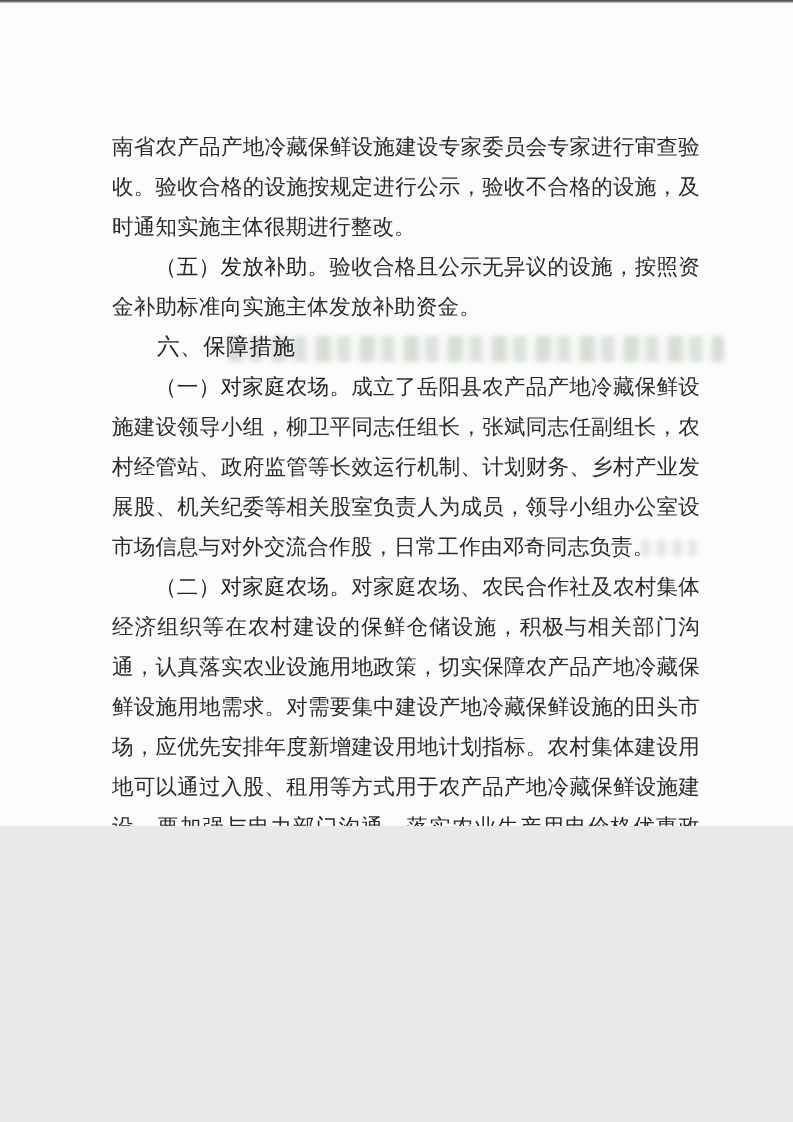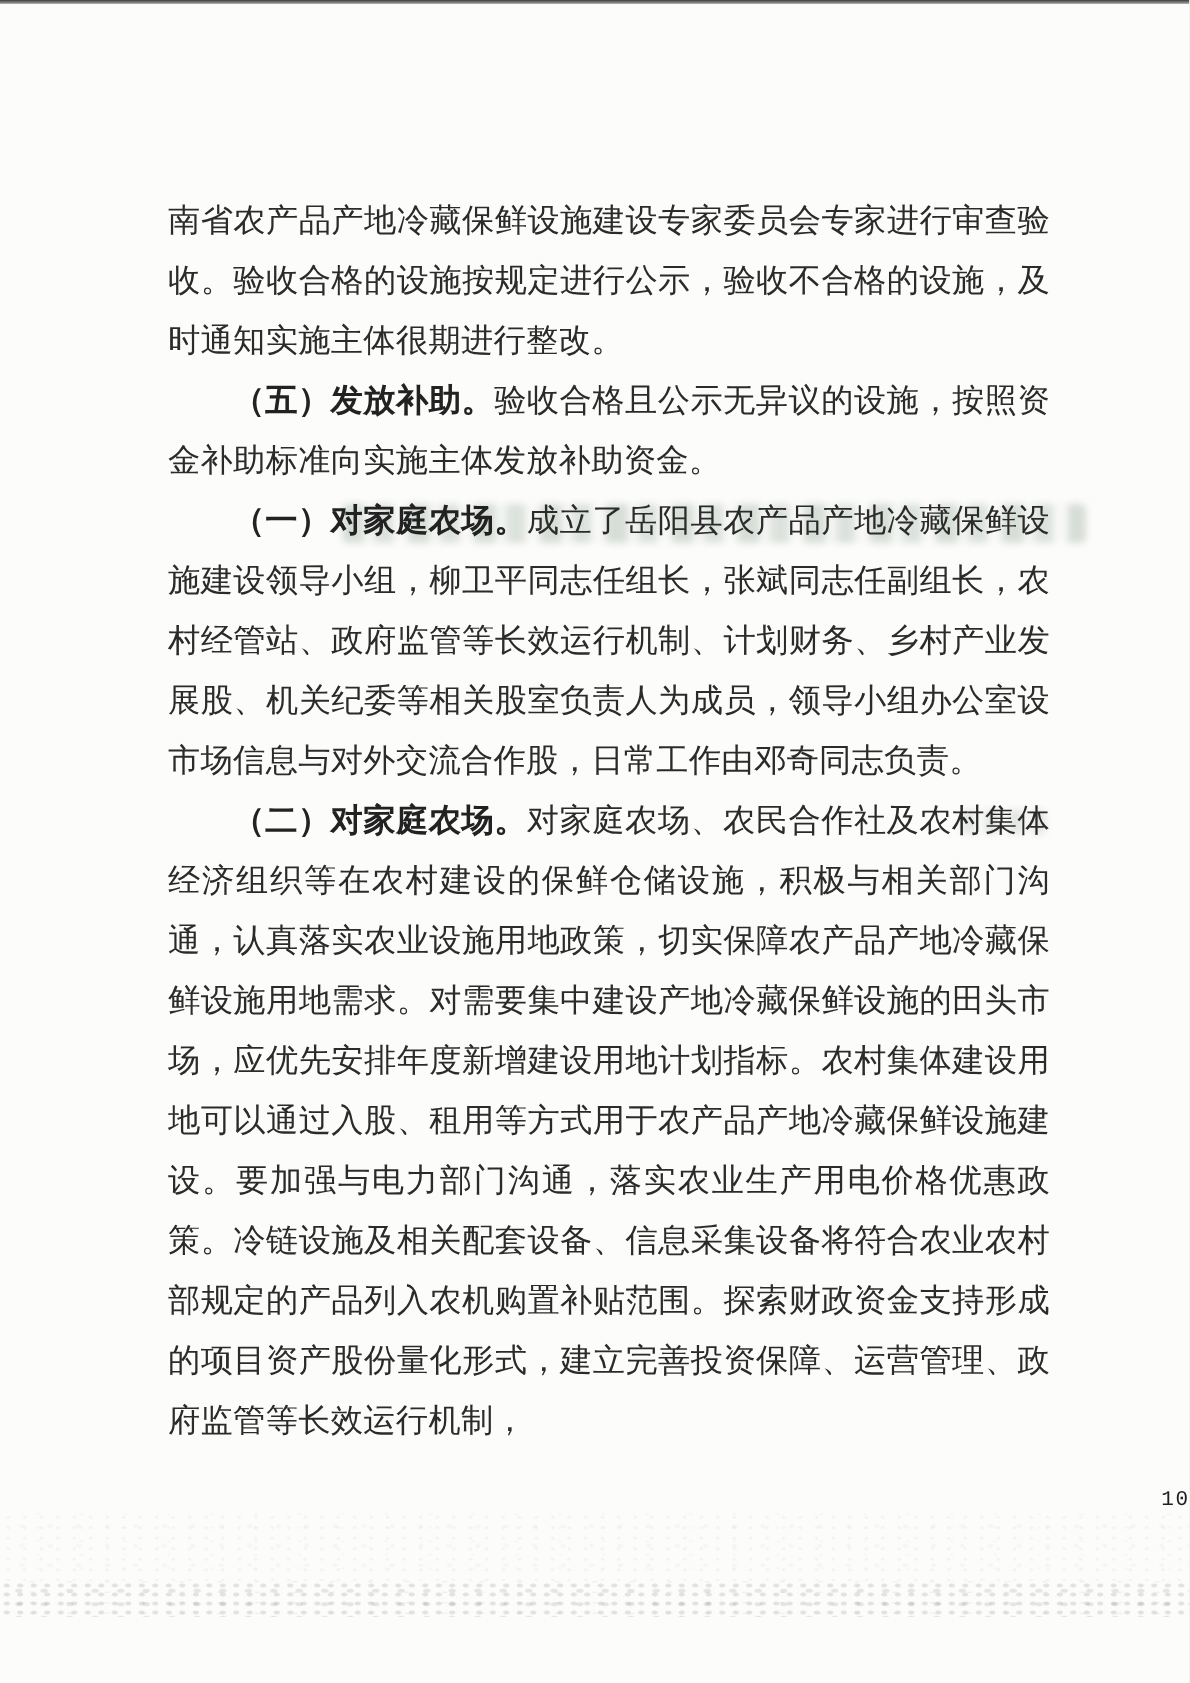--- a/index.html
+++ b/index.html
@@ -3,21 +3,21 @@
 <meta charset="utf-8">
 <style>
   html, body {
     margin: 0;
     padding: 0;
     background: #e9e9e9;
   }
   .page {
     position: relative;
     width: 793px;
-    height: 1122px;
+    height: 826px;
     margin: 0 auto;
     background: #fcfcfb;
     overflow: hidden;
     font-family: "Liberation Serif", "DejaVu Serif", serif;
   }
   
   .top-edge {
     position: absolute;
     top: 0; left: 0;
     width: 100%;
@@ -36,21 +36,21 @@
     color: #2b2b2b;
     text-align: justify;
     text-justify: inter-character;
   }
   .text-block p {
     margin: 0;
   }
   .indent { text-indent: 2em; }
   .heiti {
     font-family: "Liberation Sans", "DejaVu Sans", sans-serif;
-    font-weight: 700;
+    font-weight: 400;
     color: #222;
   }
   .section-heading {
     font-size: 22.5px;
     letter-spacing: 0.6px;
   }
   
   .bleed-main {
     position: absolute;
     left: 228px;
@@ -132,20 +132,21 @@
 
   <div class="bleed-main"></div>
   <div class="bleed-small"></div>
 
   <div class="text-block">
 
     <p>南省农产品产地冷藏保鲜设施建设专家委员会专家进行审查验收。验收合格的设施按规定进行公示，验收不合格的设施，及时通知实施主体很期进行整改。</p>
 
     <p class="indent"><span class="heiti">（五）发放补助。</span><span>验收合格且公示无异议的设施，按照资金补助标准向实施主体发放补助资金。</span></p>
 
+    <p class="indent heiti section-heading">六、保障措施</p>
 
     <p class="indent"><span class="heiti">（一）对家庭农场。</span><span>成立了岳阳县农产品产地冷藏保鲜设施建设领导小组，柳卫平同志任组长，张斌同志任副组长，农村经管站、政府监管等长效运行机制、计划财务、乡村产业发展股、机关纪委等相关股室负责人为成员，领导小组办公室设市场信息与对外交流合作股，日常工作由邓奇同志负责。</span></p>
 
     <p class="indent"><span class="heiti">（二）对家庭农场。</span><span>对家庭农场、农民合作社及农村集体经济组织等在农村建设的保鲜仓储设施，积极与相关部门沟通，认真落实农业设施用地政策，切实保障农产品产地冷藏保鲜设施用地需求。对需要集中建设产地冷藏保鲜设施的田头市场，应优先安排年度新增建设用地计划指标。农村集体建设用地可以通过入股、租用等方式用于农产品产地冷藏保鲜设施建设。要加强与电力部门沟通，落实农业生产用电价格优惠政策。冷链设施及相关配套设备、信息采集设备将符合农业农村部规定的产品列入农机购置补贴范围。探索财政资金支持形成的项目资产股份量化形式，建立完善投资保障、运营管理、政府监管等长效运行机制，</span></p>
 
   </div>
 
   <div class="page-number">10</div>
 
   <div class="noise noise-upper"></div>

